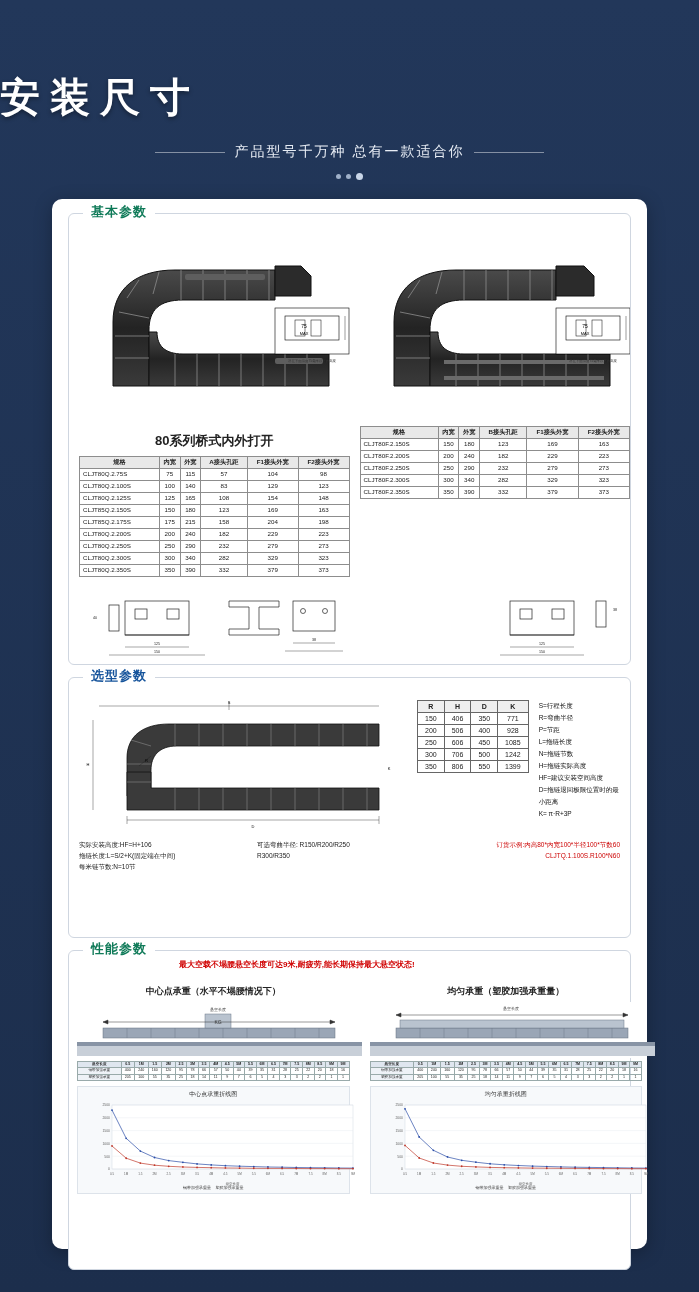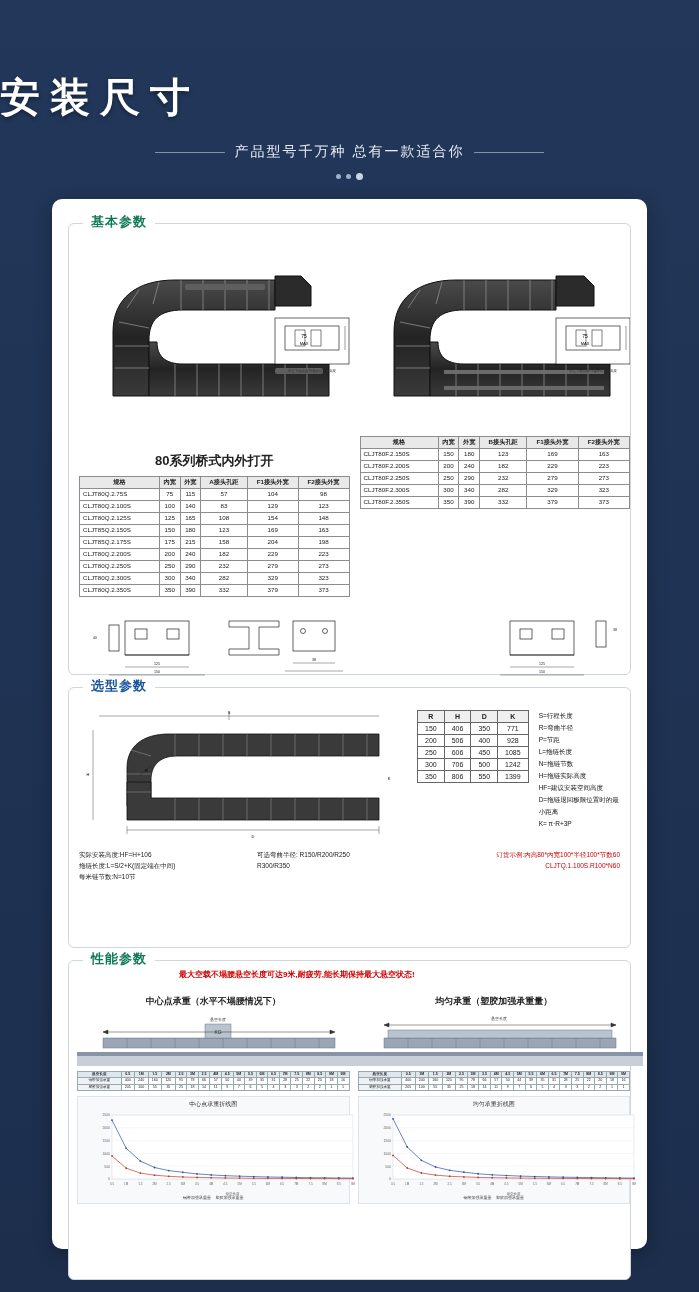--- a/index.html
+++ b/index.html
@@ -29,41 +29,41 @@
   .header .subtitle { font-size: 14px; letter-spacing: 2px; color:#e8edf5; }
   .header .dots { display:flex; align-items:center; justify-content:center; gap:5px; margin-top:12px; }
   .header .dots i { display:block; width:5px; height:5px; border-radius:50%; background:#9fb0c9; }
   .header .dots i.big { width:7px; height:7px; background:#c9d6e8; }
   .header .line { width:70px; height:1px; background:rgba(255,255,255,.45); }
 
   
   .card {
     position:absolute; left:52px; top:199px; width:595px; height:1050px;
     background:#fff; border-radius:10px; box-shadow:0 4px 18px rgba(0,0,0,.28);
-    padding:24px 16px;
+    padding:14px 16px;
   }
   .panel {
     border:1px solid #cfd6e0; border-radius:6px; position:relative;
     background:#fff; margin-bottom:12px;
   }
   .panel-title {
     position:absolute; left:14px; top:-11px; background:#fff; padding:0 8px;
     font-size:13px; font-weight:bold; color:#0f7a58; letter-spacing:1px;
   }
   .panel-title.blue { color:#15539b; }
   .panel-title.green2 { color:#0f7a58; }
 
   
   #panel-basic { height:452px; padding:22px 10px 8px; }
   .chain-row { display:flex; gap:10px; }
   .chain-col { width:50%; }
   .chain-art {
     position:relative; height:190px; border:0; overflow:hidden;
   }
-  .caption { text-align:center; font-size:13px; font-weight:bold; margin:16px 0 6px; }
+  .caption { text-align:center; font-size:13px; font-weight:bold; margin:6px 0 6px; }
 
   table.spec { border-collapse:collapse; width:100%; font-size:6.2px; }
   table.spec th, table.spec td {
     border:1px solid #8d8d8d; text-align:center; padding:1px 0; line-height:1.45;
   }
   table.spec thead th { background:#e9e9e9; font-weight:bold; font-size:6.2px; }
   table.spec td.model { text-align:left; padding-left:3px; }
 
   .tech-row { display:flex; gap:10px; margin-top:10px; }
   .tech-box { width:50%; height:78px; border:0; position:relative; }
@@ -78,21 +78,21 @@
   table.rhdk thead th { background:#efefef; font-weight:bold; }
   .legend { font-size:6.5px; line-height:1.85; color:#111; }
   .notes { display:flex; justify-content:space-between; font-size:6.5px; line-height:1.7; margin-top:4px; }
   .notes .n1 { width:175px; }
   .notes .n2 { width:135px; }
   .notes .n3 { width:225px; color:#c00; text-align:right; }
 
   
   #panel-perf { height:320px; padding:22px 8px 6px; }
   .warn { color:#d00000; font-size:8px; font-weight:bold; line-height:1.5; position:absolute; left:110px; top:8px; width:460px; }
-  .perf-row { display:flex; gap:8px; margin-top:12px; }
+  .perf-row { display:flex; gap:20px; margin-top:12px; }
   .perf-col { width:50%; }
   .perf-head { text-align:center; font-size:9px; font-weight:bold; margin-bottom:4px; }
   .load-art { height:56px; position:relative; background:#fff; }
   table.load { border-collapse:collapse; width:100%; font-size:3.6px; margin-top:3px; }
   table.load th, table.load td { border:1px solid #9aa; text-align:center; padding:0; line-height:1.5; }
   table.load thead th { background:#dfe6ef; }
   table.load td.lbl { background:#eef2f7; }
   .chart-box { margin-top:5px; background:#f7f9fb; border:1px solid #dde3ea; height:108px; position:relative; }
   .chart-title { text-align:center; font-size:6px; padding-top:3px; color:#333; }
   .chart-legend { position:absolute; bottom:3px; left:0; right:0; text-align:center; font-size:4px; color:#444; }

